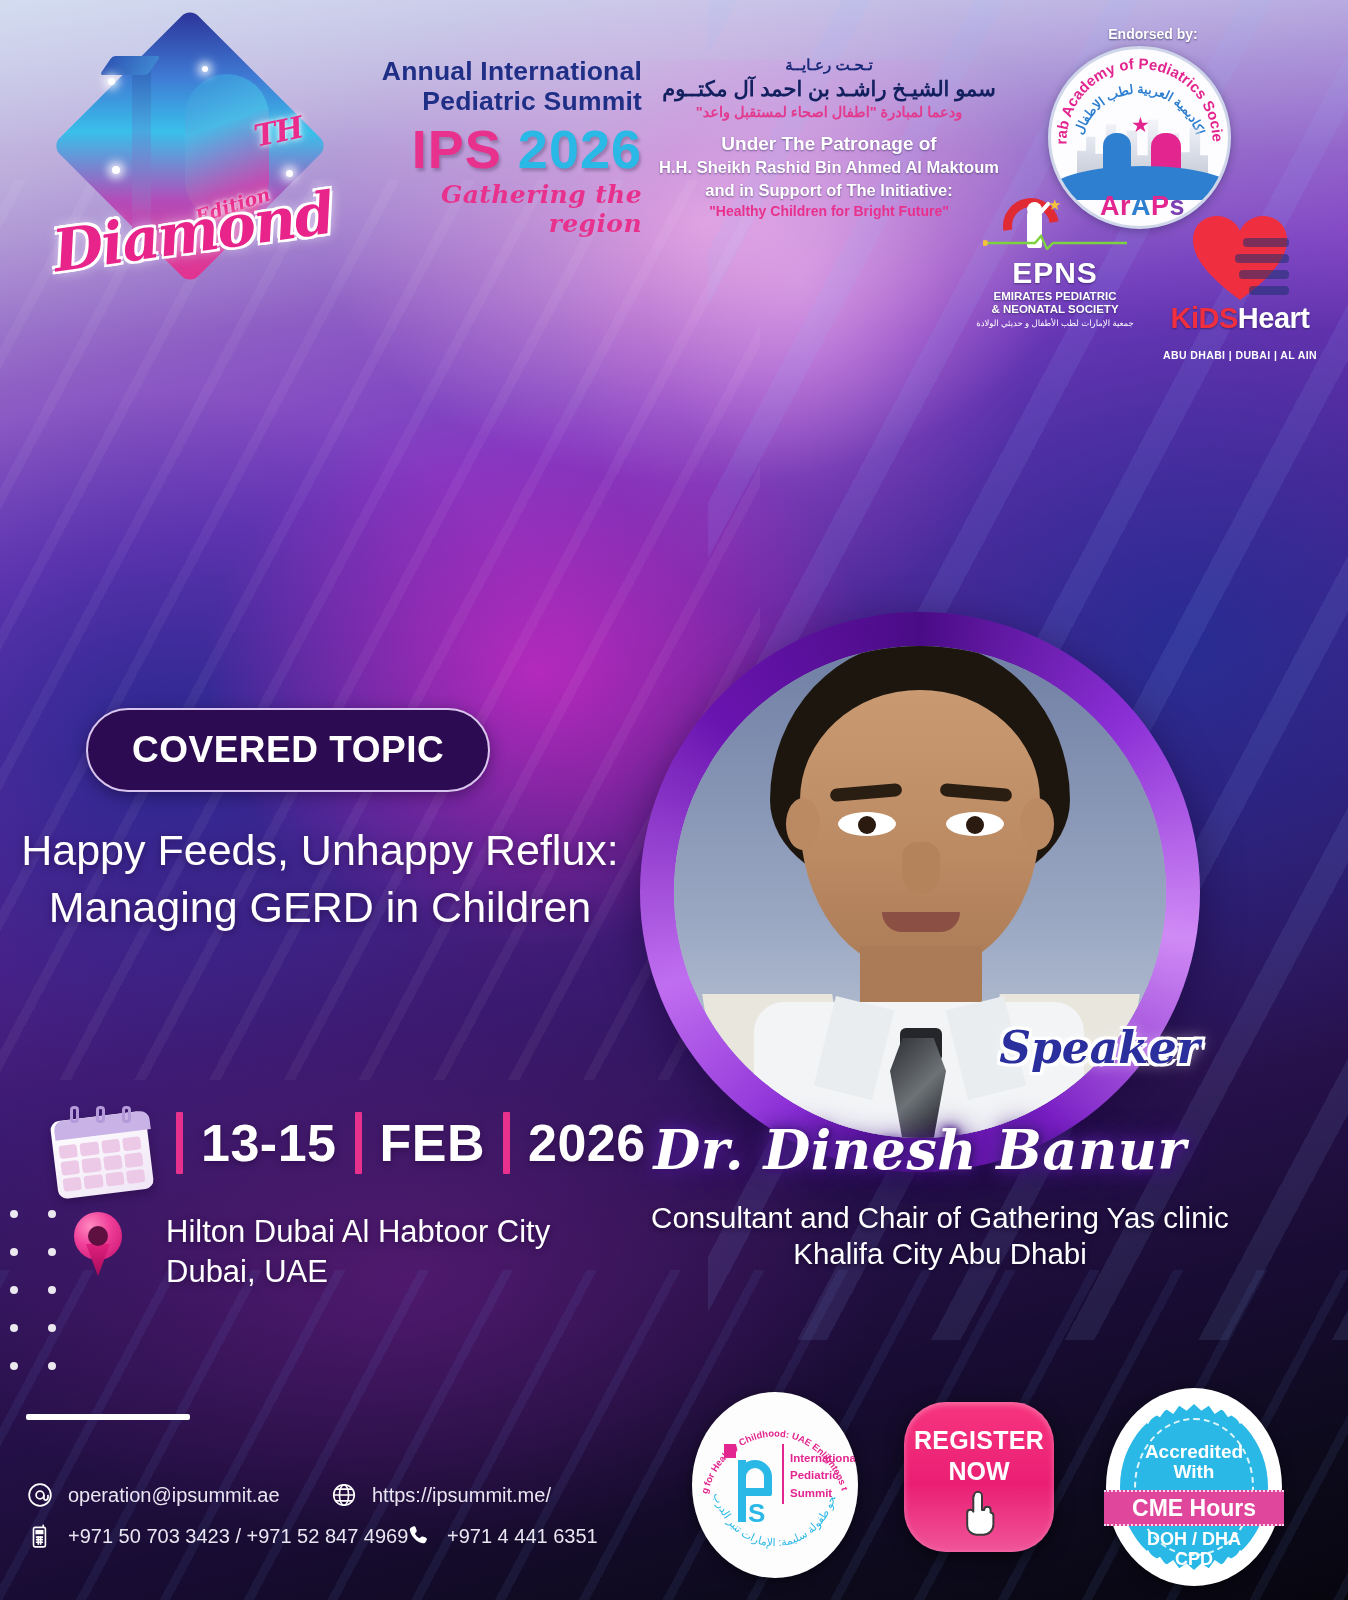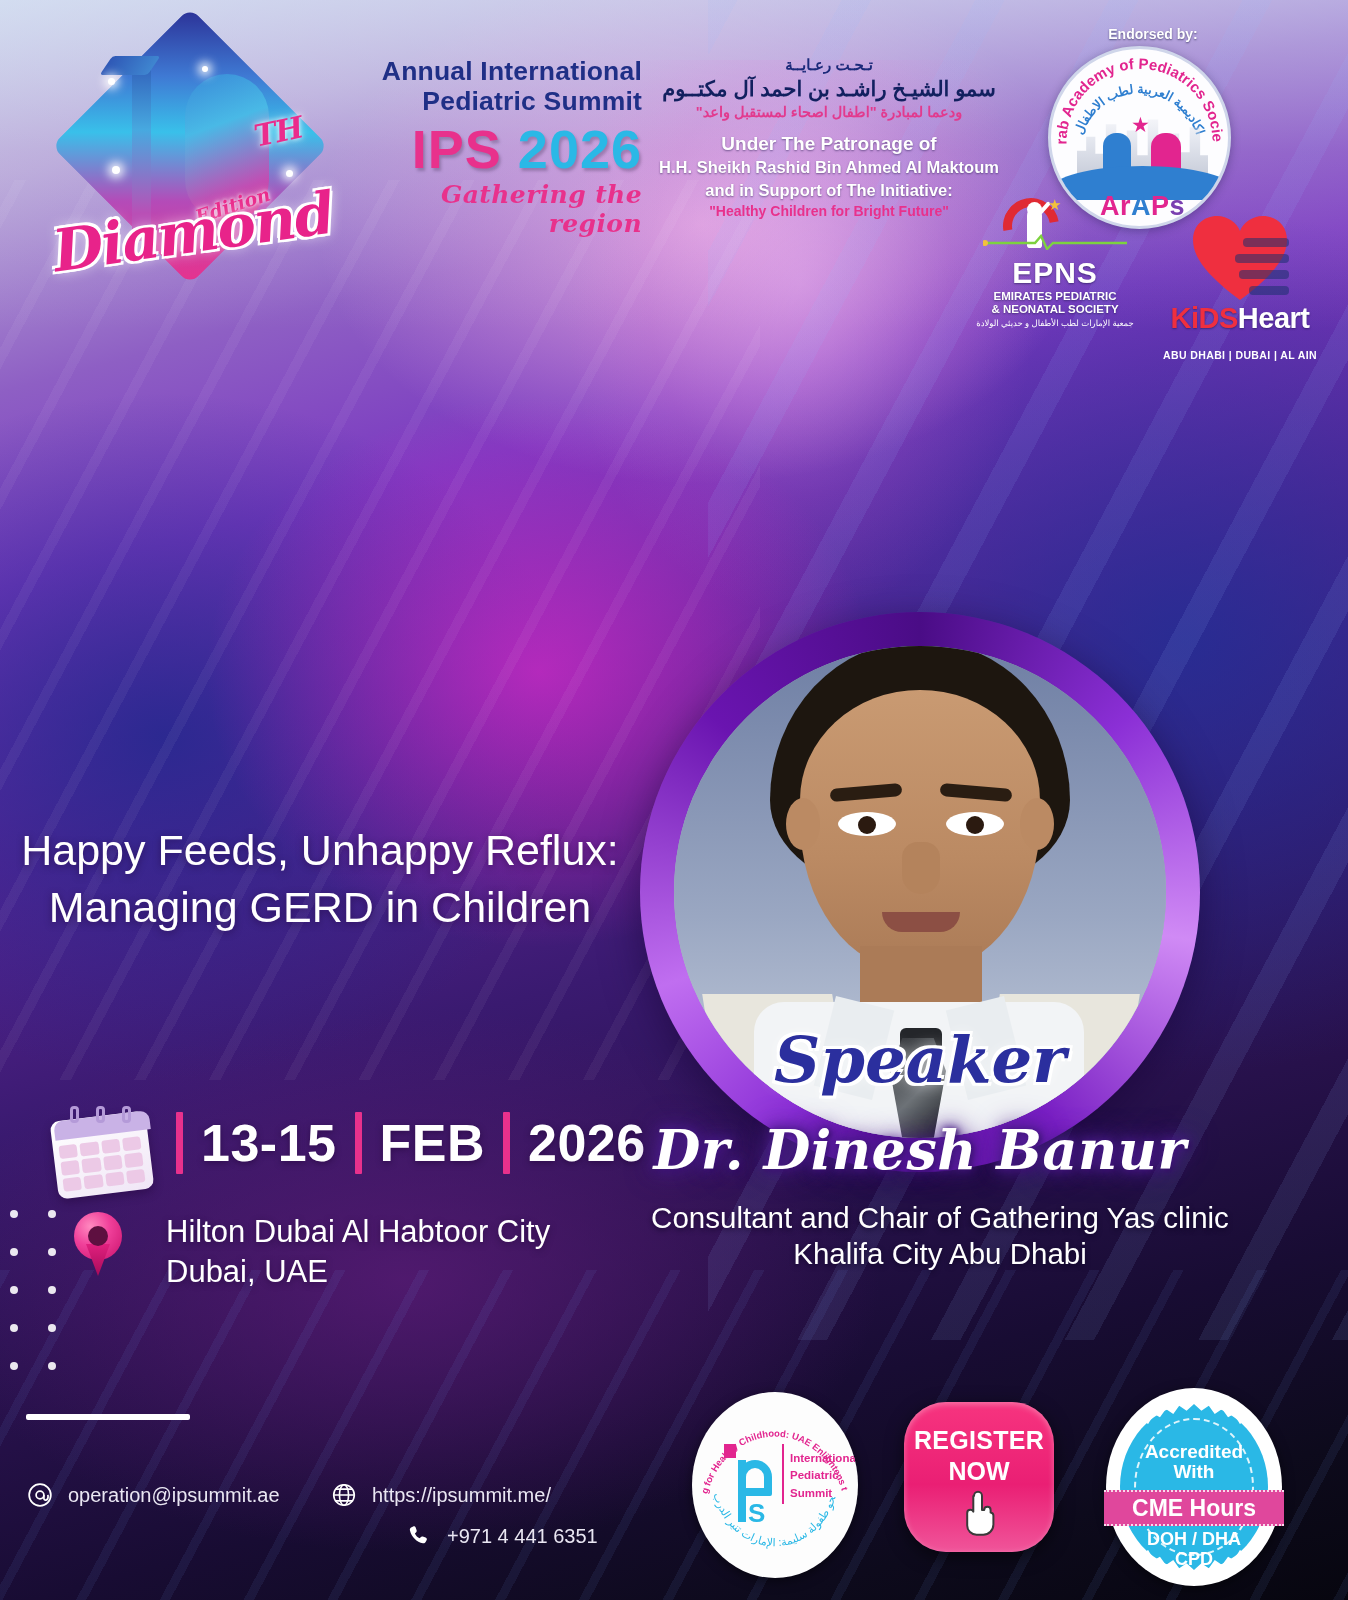--- a/index.html
+++ b/index.html
@@ -345,23 +345,23 @@
     background:#e9edf0; transform:rotate(14deg); }
   .p-collar-r { position:absolute; left:282px; top:356px; width:60px; height:92px;
     background:#e9edf0; transform:rotate(-14deg); }
   .p-tie { position:absolute; left:216px; top:392px; width:56px; height:150px;
     background:linear-gradient(135deg,#2d2f33 0%,#6d7277 40%,#1c1e21 75%);
     clip-path:polygon(22% 0, 78% 0, 100% 22%, 62% 100%, 38% 100%, 0 22%); }
   .p-knot { position:absolute; left:226px; top:382px; width:42px; height:34px;
     background:#24262a; border-radius:6px; }
 
   .speaker-label {
-    position:absolute; left:640px; top:1022px; width:560px; text-align:center;
+    position:absolute; left:640px; top:1022px; width:560px; text-align:right;
     font-family:"DejaVu Serif", serif;
-    font-style:italic; font-weight:700; font-size:64px;
+    font-style:italic; font-weight:700; font-size:44px;
     color:#2b2f9e;
     text-shadow:
       -3px -3px 0 #fff, 3px -3px 0 #fff, -3px 3px 0 #fff, 3px 3px 0 #fff,
       0 0 16px rgba(255,255,255,.8);
   }
   .speaker-name {
     position:absolute; left:600px; top:1118px; width:640px; text-align:center;
     font-family:"DejaVu Serif", serif;
     font-style:italic; font-weight:700; font-size:54px;
     color:#ffffff; letter-spacing:.5px;
@@ -556,20 +556,23 @@
         <i style="top:38px; width:50px;"></i>
         <i style="top:54px; width:40px;"></i>
       </div>
     </div>
     <div class="kh-name">
       <span class="kd">KiDS</span><span class="hr">Heart</span>
     </div>
     <div class="kh-sub">ABU DHABI | DUBAI | AL AIN</div>
   </div>
 
+  <div class="topic-pill">
+    <span>COVERED TOPIC</span>
+  </div>
   <div class="topic-title">Happy Feeds, Unhappy Reflux: Managing GERD in Children</div>
 
   <div class="calendar-icon">
     <div class="cal-body"></div>
     <div class="cal-top"></div>
     <div class="cal-ring" style="left:22px;"></div>
     <div class="cal-ring" style="left:48px;"></div>
     <div class="cal-ring" style="left:74px;"></div>
     <div class="cal-grid">
       <i></i>
@@ -667,20 +670,31 @@
     <span class="ico">
       <svg viewBox="0 0 24 24" fill="none" stroke="#fff" stroke-width="1.5">
         <circle cx="12" cy="12" r="9.5"></circle>
         <ellipse cx="12" cy="12" rx="4.2" ry="9.5"></ellipse>
         <path d="M2.5 12h19M4.2 6.6h15.6M4.2 17.4h15.6"></path>
       </svg>
     </span>
     <span>https://ipsummit.me/</span>
   </div>
 
+  <div class="contact c-mob">
+    <span class="ico">
+      <svg viewBox="0 0 24 24" fill="none" stroke="#fff" stroke-width="1.5">
+        <rect x="6" y="4" width="11" height="18" rx="1.6"></rect>
+        <path d="M15 4V1.5"></path>
+        <rect x="7.8" y="6.4" width="7.4" height="4" fill="#fff" stroke="none"></rect>
+        <path d="M8.2 13h6.6M8.2 15.4h6.6M8.2 17.8h6.6M10.4 12v8M12.6 12v8"></path>
+      </svg>
+    </span>
+    <span>+971 50 703 3423 / +971 52 847 4969</span>
+  </div>
 
   <div class="contact c-tel">
     <span class="ico">
       <svg viewBox="0 0 24 24" fill="#fff">
         <path d="M6.6 3.2c.9-.5 2 .1 2.3 1l.9 2.6c.2.7 0 1.5-.6 2l-1 .8c.9 2 2.5 3.6 4.5 4.5l.8-1c.5-.6 1.3-.8 2-.6l2.6.9c.9.3 1.5 1.4 1 2.3l-1 1.9c-.5.9-1.5 1.3-2.5 1.1C9.9 17.6 5 12.7 3.6 6.6c-.2-1 .2-2 1.1-2.5l1.9-.9z"></path>
       </svg>
     </span>
     <span>+971 4 441 6351</span>
   </div>
 

